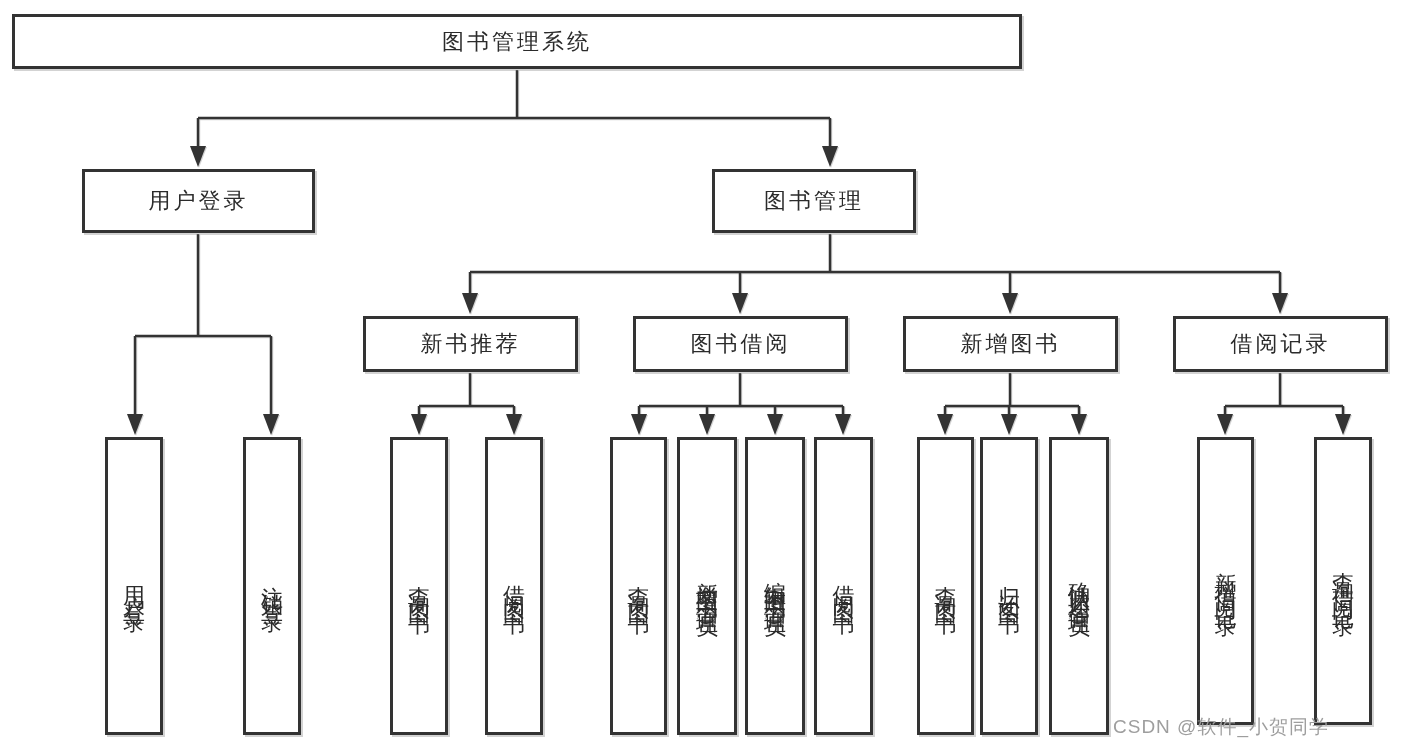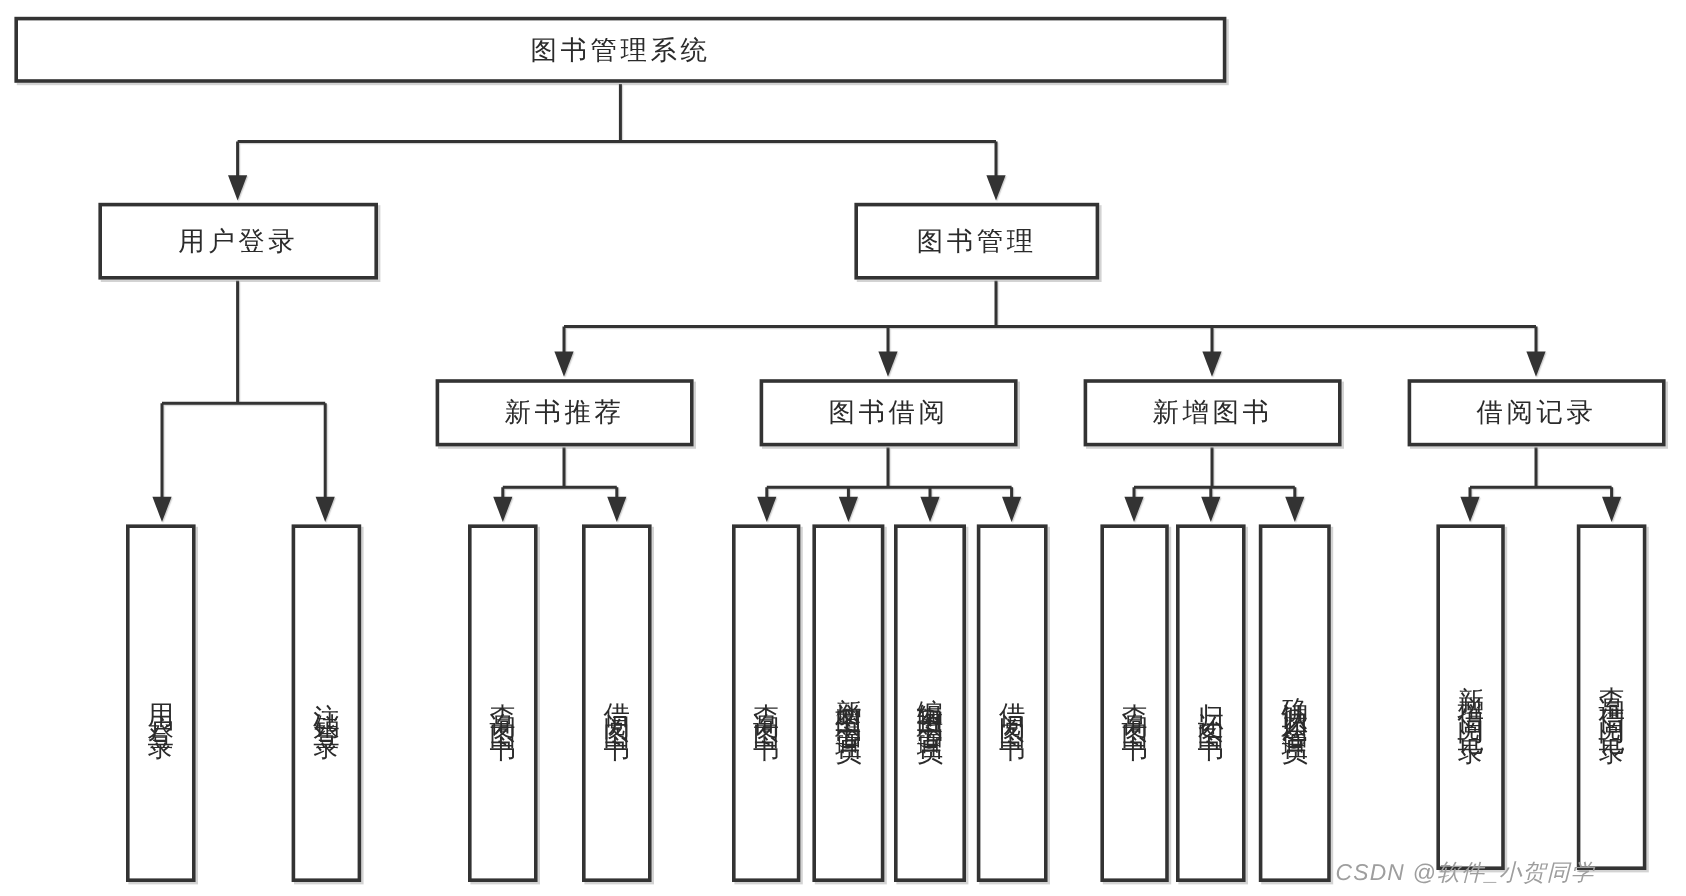--- a/index.html
+++ b/index.html
@@ -24,21 +24,21 @@
   }
   .leaf.short{height:288px;}
   .vtext{
     writing-mode:vertical-rl;text-orientation:mixed;
     font-size:22px;letter-spacing:9px;color:#2b2b2b;line-height:1;
     white-space:nowrap;
   }
   .vtext.tight{letter-spacing:5px;}
   .watermark{
     position:absolute;left:1113px;top:714px;z-index:2;
-    font-size:19px;color:#9e9e9e;letter-spacing:1px;white-space:nowrap;font-style:italic;
+    font-size:19px;color:#9e9e9e;letter-spacing:1px;white-space:nowrap;
   }
 </style>
 </head>
 <body>
 
 <div class="canvas">
 
   <svg class="wires" width="1405" height="747" viewBox="0 0 1405 747">
     <g stroke="#333333" stroke-width="2.5" fill="none">
       <path d="M517 70 V118 M198 118 H830 M198 118 V150 M830 118 V150"></path>

